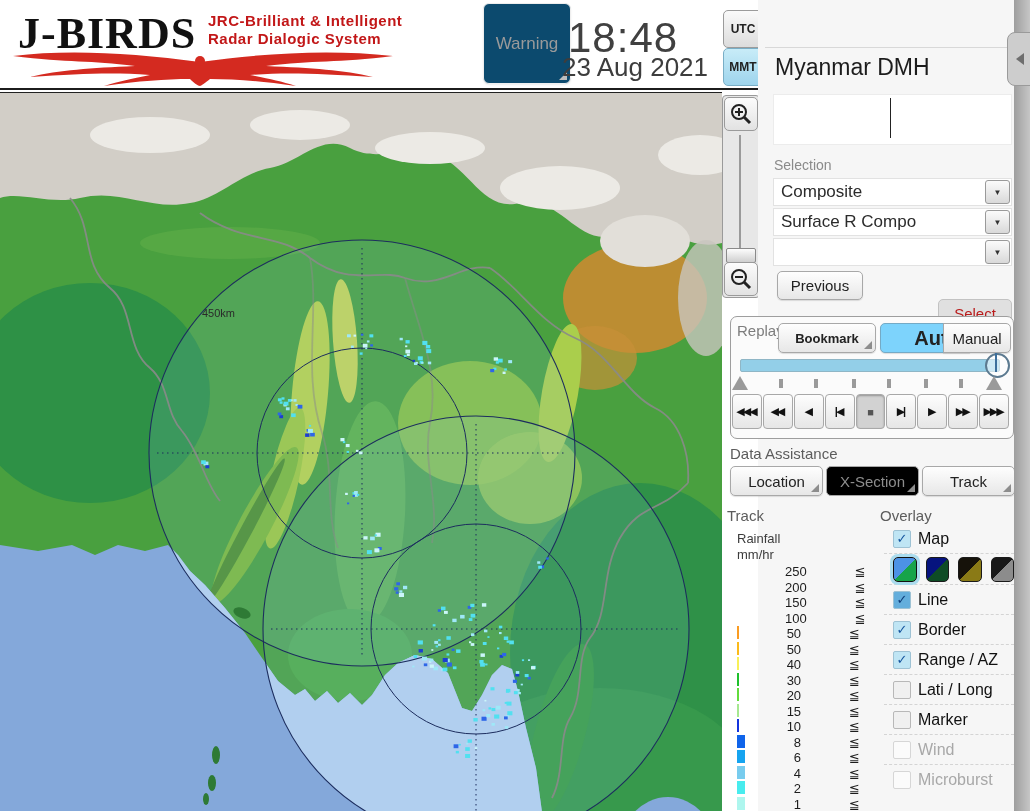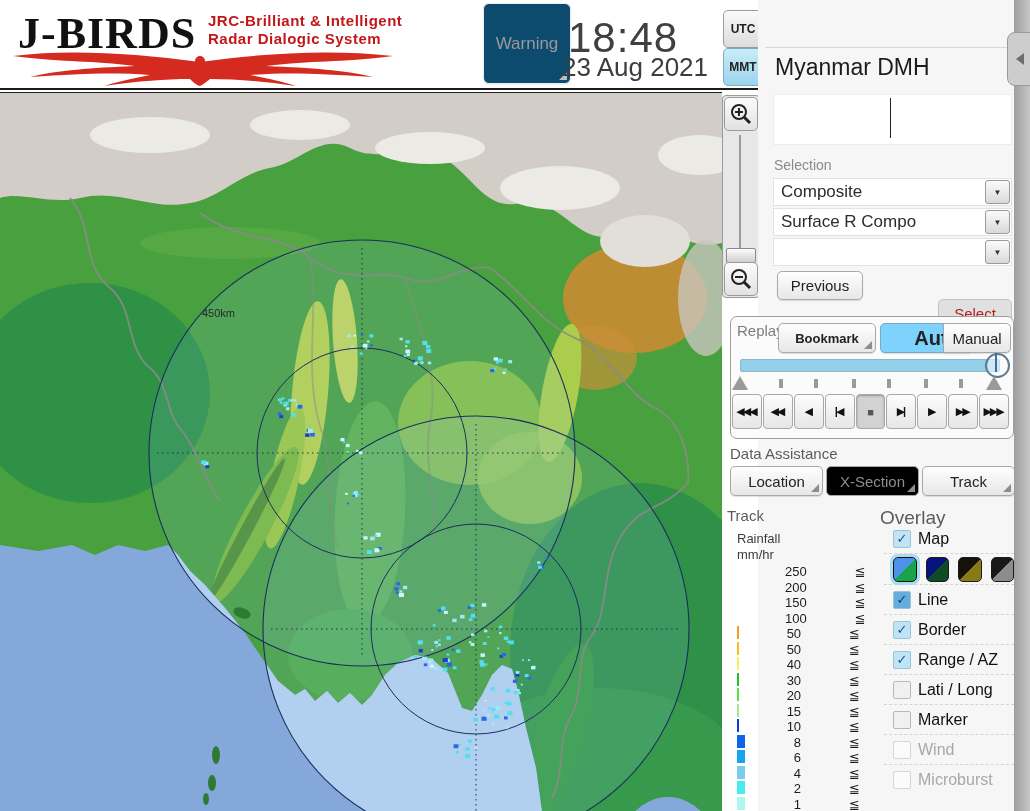--- a/index.html
+++ b/index.html
@@ -64,21 +64,21 @@
   .slider-tick{top:379px;width:4px;height:9px;background:#9a9a9a;}
   #playback{left:732px;top:394px;width:277px;height:35px;display:flex;gap:1px;}
   .pb-btn{flex:1;border:1px solid #a8a8a8;border-radius:4px;background:linear-gradient(#fdfdfd,#e6e6e6);
       display:flex;align-items:center;justify-content:center;font-size:11px;font-weight:bold;color:#111;
       letter-spacing:-2px;padding-right:2px;}
   .pb-btn.active{background:#d2d2d2;color:#555;box-shadow:inset 0 1px 2px rgba(0,0,0,.3);}
   
   #da-label{left:730px;top:445px;font-size:15px;color:#5c5c5c;}
   
   #legend-label{left:727px;top:507px;font-size:15px;color:#5c5c5c;}
-  #overlay-label{left:880px;top:507px;font-size:19px;color:#5c5c5c;}
+  #overlay-label{left:880px;top:507px;font-size:15px;color:#5c5c5c;}
   #legend-unit1{left:737px;top:531px;font-size:13px;color:#3c3c3c;}
   #legend-unit2{left:737px;top:547px;font-size:13px;color:#3c3c3c;}
   #legend-rows{left:735px;top:564px;width:125px;}
   .lg-row{height:13px;margin-bottom:2.5px;display:flex;gap:48px;}
   .lg-swatch{width:40px;height:13px;margin-left:2px;}
   .lg-val{width:38px;text-align:right;font-size:13px;color:#1c1c1c;}
   .lg-cmp{width:16px;text-align:right;font-size:13px;color:#1c1c1c;}
   
   #overlay-rows{left:884px;top:524px;width:130px;}
   .ov-row{height:29px;display:flex;align-items:center;border-top:1px dashed #d4d4d4;}

